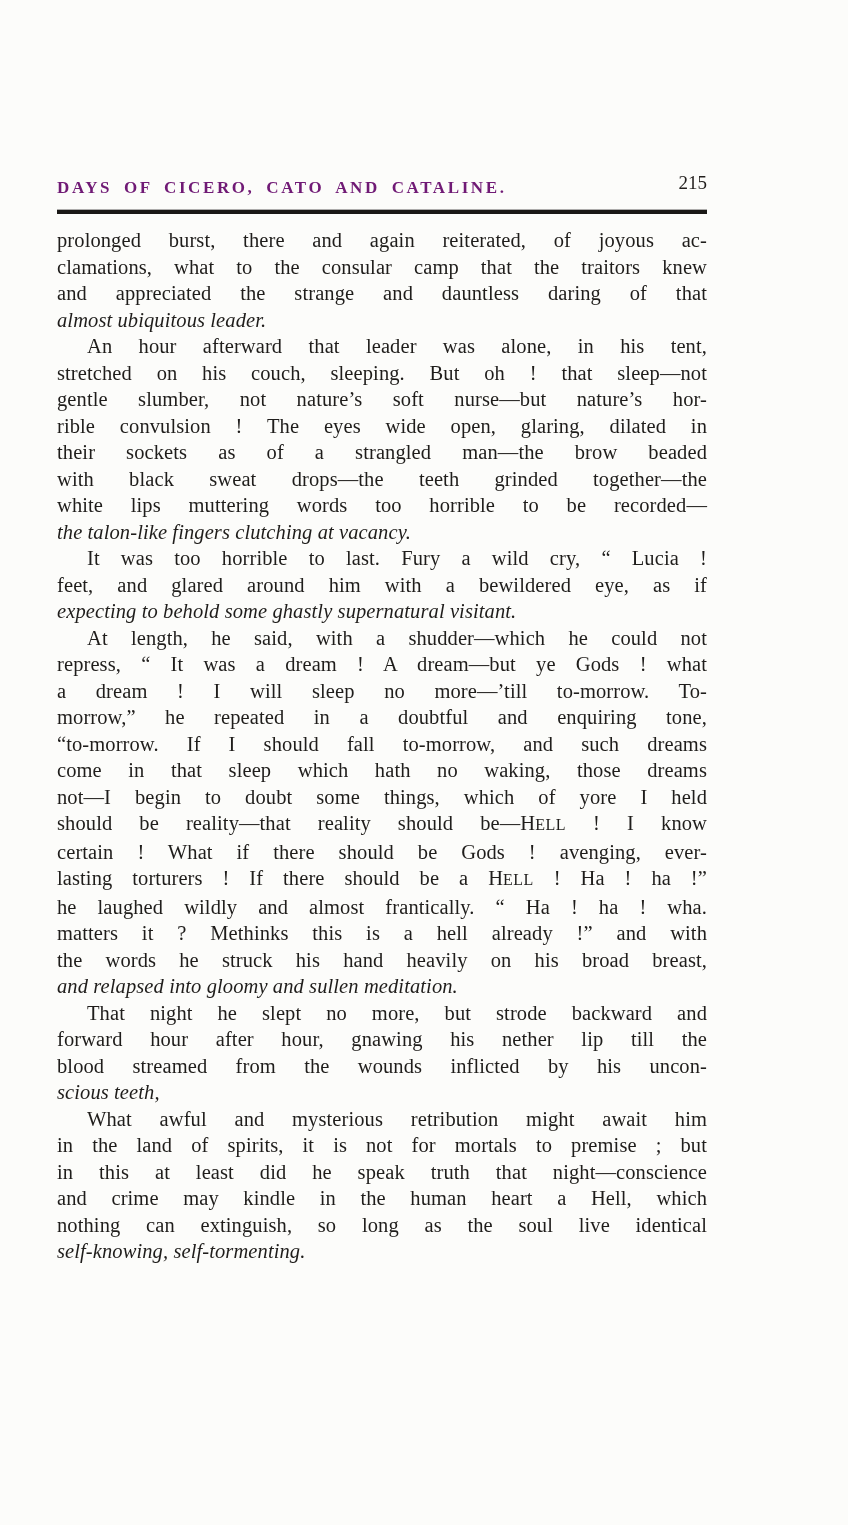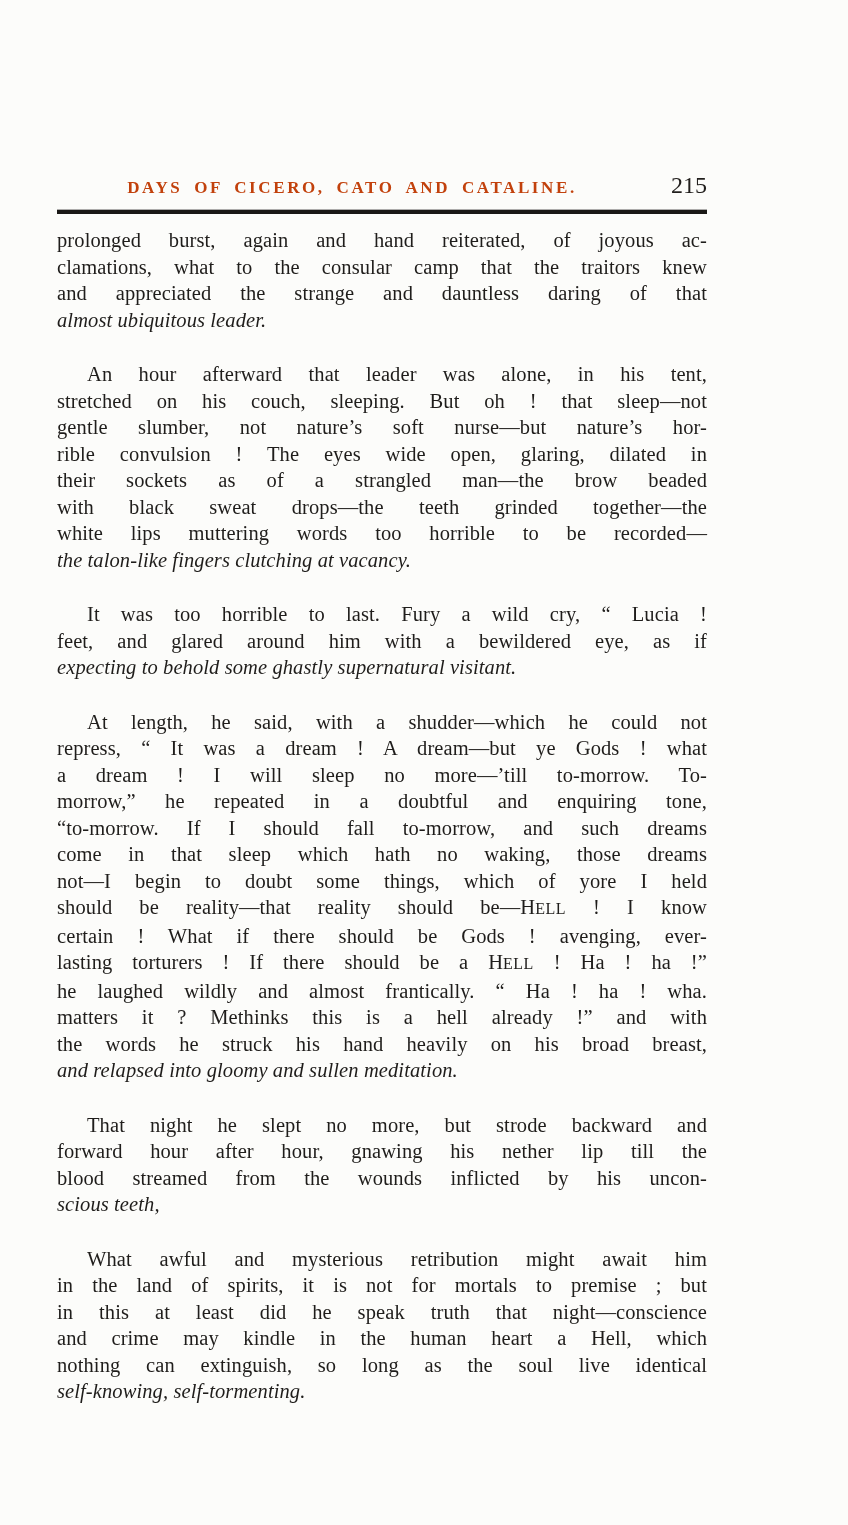--- a/index.html
+++ b/index.html
@@ -24,32 +24,31 @@
   }
   .running-head {
     position: relative;
     height: 30px;
   }
   .running-title {
     position: absolute;
     left: 0;
     right: 60px;
     top: 4px;
-    text-align: center;
     font-size: 17px;
     font-weight: bold;
     letter-spacing: 2.6px;
     word-spacing: 5px;
-    color: #c2410c;
+    color: #701a75;
   }
   .page-number {
     position: absolute;
     right: 0;
     top: -2px;
-    font-size: 24px;
+    font-size: 19px;
     color: #211e1c;
   }
   .rule {
     height: 4px;
     background: #1a1816;
     margin-top: 6px;
     box-shadow: 0 -1px 0 rgba(26,24,22,0.35);
   }
   .page-body {
     margin-top: 13px;
@@ -63,39 +62,38 @@
   .line.j {
     text-align: justify;
     text-align-last: justify;
   }
   .line.last {
     text-align: left;
     font-style: italic;
   }
   .line.indent {
     padding-left: 30px;
-    margin-top: 28px;
   }
   .sc {
     font-size: 0.78em;
     letter-spacing: 0.5px;
   }
 </style>
 </head>
 <body>
 
 <div class="page">
   <div class="content">
     <div class="running-head">
       <div class="running-title">DAYS OF CICERO, CATO AND CATALINE.</div>
       <div class="page-number">215</div>
     </div>
     <div class="rule"></div>
     <div class="page-body" id="page-body">
-        <div class="line j">prolonged burst, again and hand reiterated, of joyous ac-</div>
+        <div class="line j">prolonged burst, there and again reiterated, of joyous ac-</div>
         <div class="line j">clamations, what to the consular camp that the traitors knew</div>
         <div class="line j">and appreciated the strange and dauntless daring of that</div>
         <div class="line last">almost ubiquitous leader.</div>
         <div class="line j indent">An hour afterward that leader was alone, in his tent,</div>
         <div class="line j">stretched on his couch, sleeping. But oh ! that sleep—not</div>
         <div class="line j">gentle slumber, not nature’s soft nurse—but nature’s hor-</div>
         <div class="line j">rible convulsion ! The eyes wide open, glaring, dilated in</div>
         <div class="line j">their sockets as of a strangled man—the brow beaded</div>
         <div class="line j">with black sweat drops—the teeth grinded together—the</div>
         <div class="line j">white lips muttering words too horrible to be recorded—</div>

